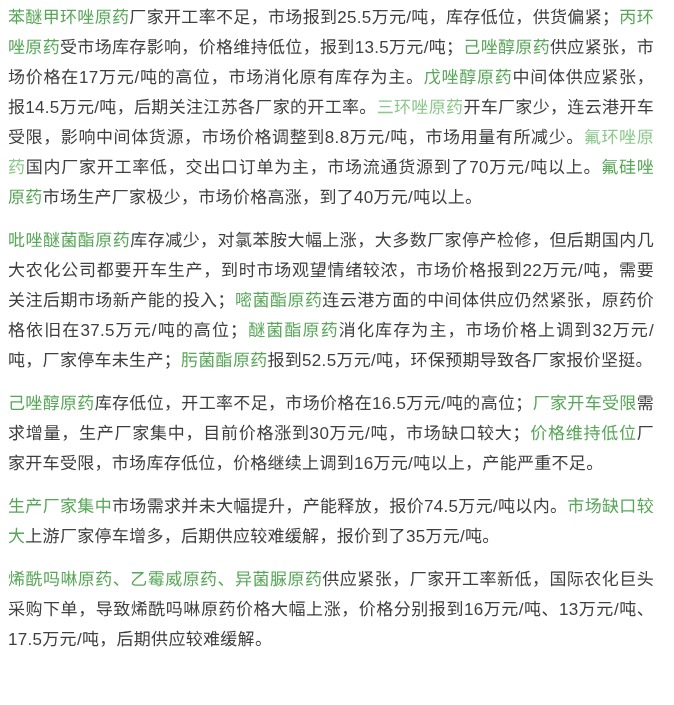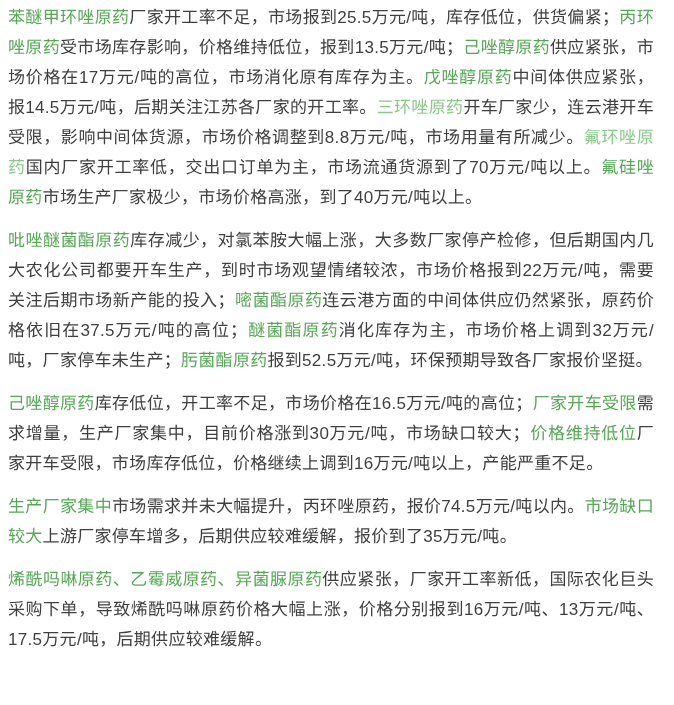--- a/index.html
+++ b/index.html
@@ -26,15 +26,15 @@
   .seg-light-green { color: #8cc88c; }
   .seg-normal { color: #3f3f3f; }
 </style>
 </head>
 <body>
 
 <div class="article" id="article-root">
     <p><span class="seg-green">苯醚甲环唑原药</span><span class="seg-normal">厂家开工率不足，市场报到25.5万元/吨，库存低位，供货偏紧；</span><span class="seg-green">丙环唑原药</span><span class="seg-normal">受市场库存影响，价格维持低位，报到13.5万元/吨；</span><span class="seg-green">己唑醇原药</span><span class="seg-normal">供应紧张，市场价格在17万元/吨的高位，市场消化原有库存为主。</span><span class="seg-green">戊唑醇原药</span><span class="seg-normal">中间体供应紧张，报14.5万元/吨，后期关注江苏各厂家的开工率。</span><span class="seg-light-green">三环唑原药</span><span class="seg-normal">开车厂家少，连云港开车受限，影响中间体货源，市场价格调整到8.8万元/吨，市场用量有所减少。</span><span class="seg-light-green">氟环唑原药</span><span class="seg-normal">国内厂家开工率低，交出口订单为主，市场流通货源到了70万元/吨以上。</span><span class="seg-green">氟硅唑原药</span><span class="seg-normal">市场生产厂家极少，市场价格高涨，到了40万元/吨以上。</span></p>
     <p><span class="seg-green">吡唑醚菌酯原药</span><span class="seg-normal">库存减少，对氯苯胺大幅上涨，大多数厂家停产检修，但后期国内几大农化公司都要开车生产，到时市场观望情绪较浓，市场价格报到22万元/吨，需要关注后期市场新产能的投入；</span><span class="seg-green">嘧菌酯原药</span><span class="seg-normal">连云港方面的中间体供应仍然紧张，原药价格依旧在37.5万元/吨的高位；</span><span class="seg-green">醚菌酯原药</span><span class="seg-normal">消化库存为主，市场价格上调到32万元/吨，厂家停车未生产；</span><span class="seg-green">肟菌酯原药</span><span class="seg-normal">报到52.5万元/吨，环保预期导致各厂家报价坚挺。</span></p>
     <p><span class="seg-green">己唑醇原药</span><span class="seg-normal">库存低位，开工率不足，市场价格在16.5万元/吨的高位；</span><span class="seg-green">厂家开车受限</span><span class="seg-normal">需求增量，生产厂家集中，目前价格涨到30万元/吨，市场缺口较大；</span><span class="seg-green">价格维持低位</span><span class="seg-normal">厂家开车受限，市场库存低位，价格继续上调到16万元/吨以上，产能严重不足。</span></p>
-    <p><span class="seg-green">生产厂家集中</span><span class="seg-normal">市场需求并未大幅提升，丙环唑原药，报价74.5万元/吨以内。</span><span class="seg-green">市场缺口较大</span><span class="seg-normal">上游厂家停车增多，后期供应较难缓解，报价到了35万元/吨。</span></p>
+    <p><span class="seg-green">生产厂家集中</span><span class="seg-normal">市场需求并未大幅提升，产能释放，报价74.5万元/吨以内。</span><span class="seg-green">市场缺口较大</span><span class="seg-normal">上游厂家停车增多，后期供应较难缓解，报价到了35万元/吨。</span></p>
     <p><span class="seg-green">烯酰吗啉原药、乙霉威原药、异菌脲原药</span><span class="seg-normal">供应紧张，厂家开工率新低，国际农化巨头采购下单，导致烯酰吗啉原药价格大幅上涨，价格分别报到16万元/吨、13万元/吨、17.5万元/吨，后期供应较难缓解。</span></p>
   </div>
 
 </body></html>

